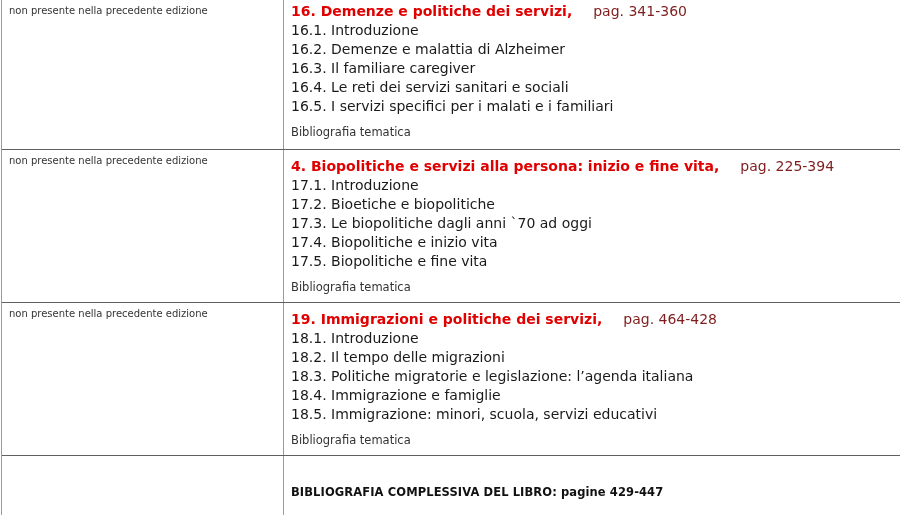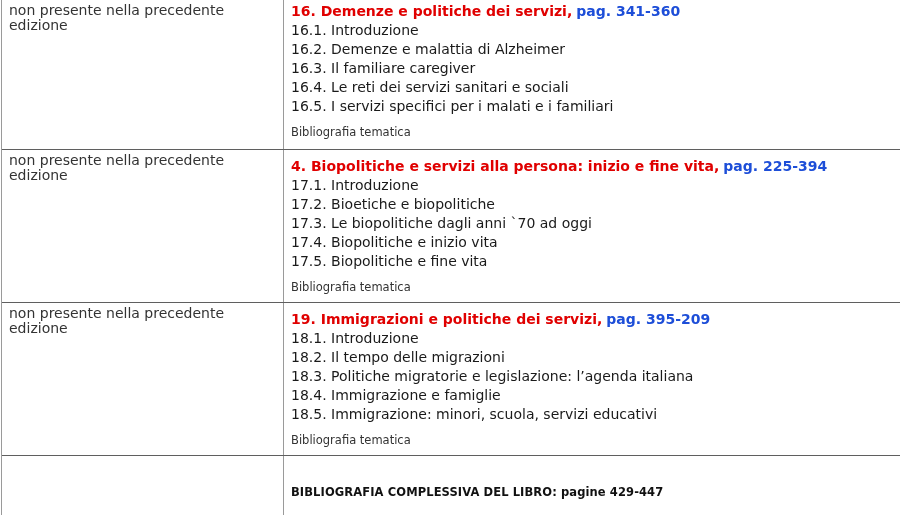--- a/index.html
+++ b/index.html
@@ -23,43 +23,43 @@
     border-bottom: 1px solid #5f5f5f;
     box-sizing: border-box;
   }
   .row-16 { height: 150px; }
   .row-17 { height: 153px; }
   .row-18 { height: 153px; }
   .row-final { height: 101px; border-bottom: none; }
   .cell-left {
     border-right: 1px solid #9a9a9a;
     padding: 3px 22px 0 7px;
-    font-size: 14px;
+    font-size: 10px;
     line-height: 15px;
     color: #333333;
     box-sizing: border-box;
     overflow: hidden;
   }
   .cell-right {
     padding: 2px 4px 0 7px;
     box-sizing: border-box;
     overflow: hidden;
   }
   .row-17 .cell-right, .row-18 .cell-right { padding-top: 7px; }
   .section-heading {
     font-size: 14px;
     line-height: 19px;
     font-weight: bold;
     color: #e00000;
     white-space: nowrap;
   }
   .section-pages {
-    font-weight: bold;
-    color: #1d4ed8;
-    margin-left: 4px;
+    font-weight: normal;
+    color: #7f1d1d;
+    margin-left: 21px;
   }
   .toc-item {
     font-size: 14px;
     line-height: 19px;
     color: #1a1a1a;
     white-space: nowrap;
   }
   .biblio-note {
     margin-top: 9px;
     font-size: 11.5px;
@@ -114,21 +114,21 @@
       <div class="biblio-note">Bibliografia tematica</div>
     </div>
   </div>
 
   <div class="row row-18">
     <div class="cell-left">
       <span>non presente nella precedente edizione</span>
     </div>
     <div class="cell-right">
       <div class="section-heading">
-        <span>19. Immigrazioni e politiche dei servizi,</span><span class="section-pages">pag. 395-209</span>
+        <span>19. Immigrazioni e politiche dei servizi,</span><span class="section-pages">pag. 464-428</span>
       </div>
       <div class="toc-item">18.1. Introduzione</div>
       <div class="toc-item">18.2. Il tempo delle migrazioni</div>
       <div class="toc-item">18.3. Politiche migratorie e legislazione: l’agenda italiana</div>
       <div class="toc-item">18.4. Immigrazione e famiglie</div>
       <div class="toc-item">18.5. Immigrazione: minori, scuola, servizi educativi</div>
       <div class="biblio-note">Bibliografia tematica</div>
     </div>
   </div>
 

